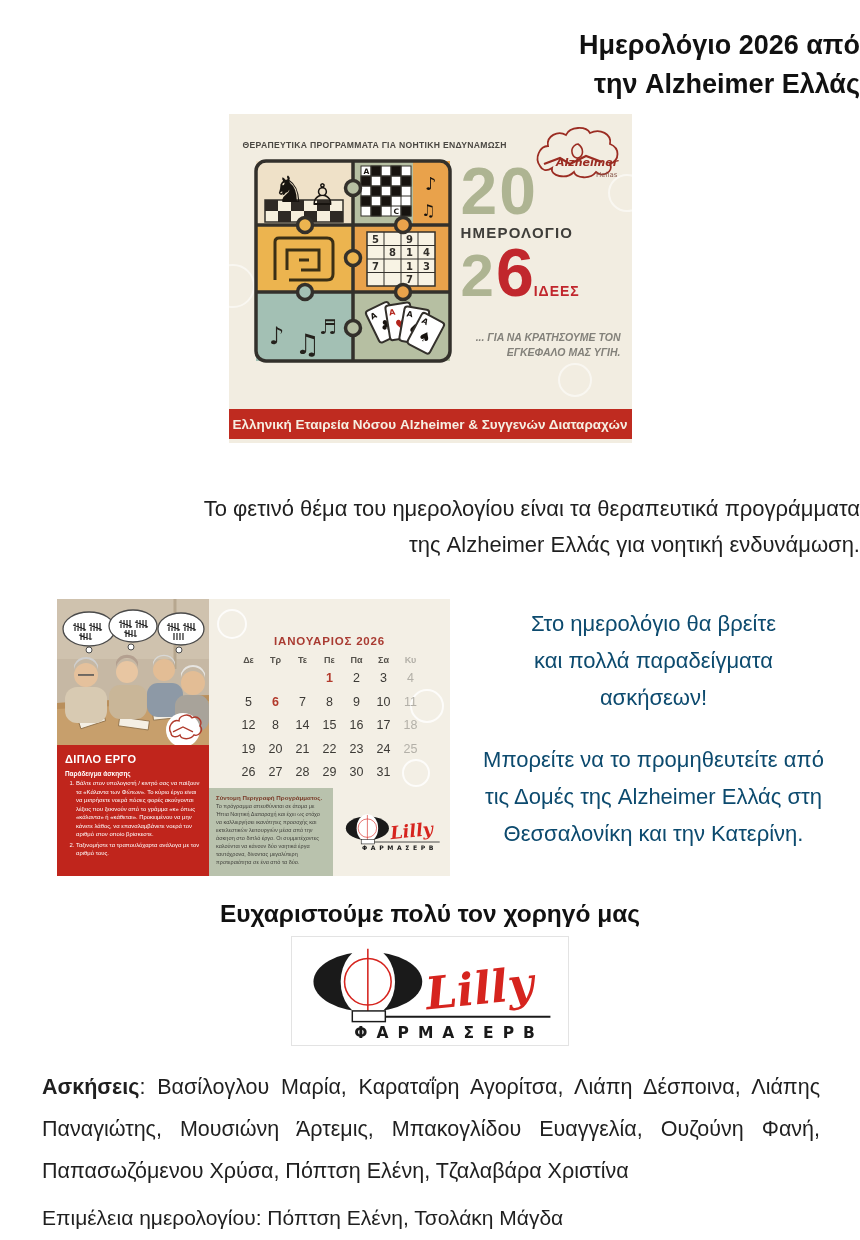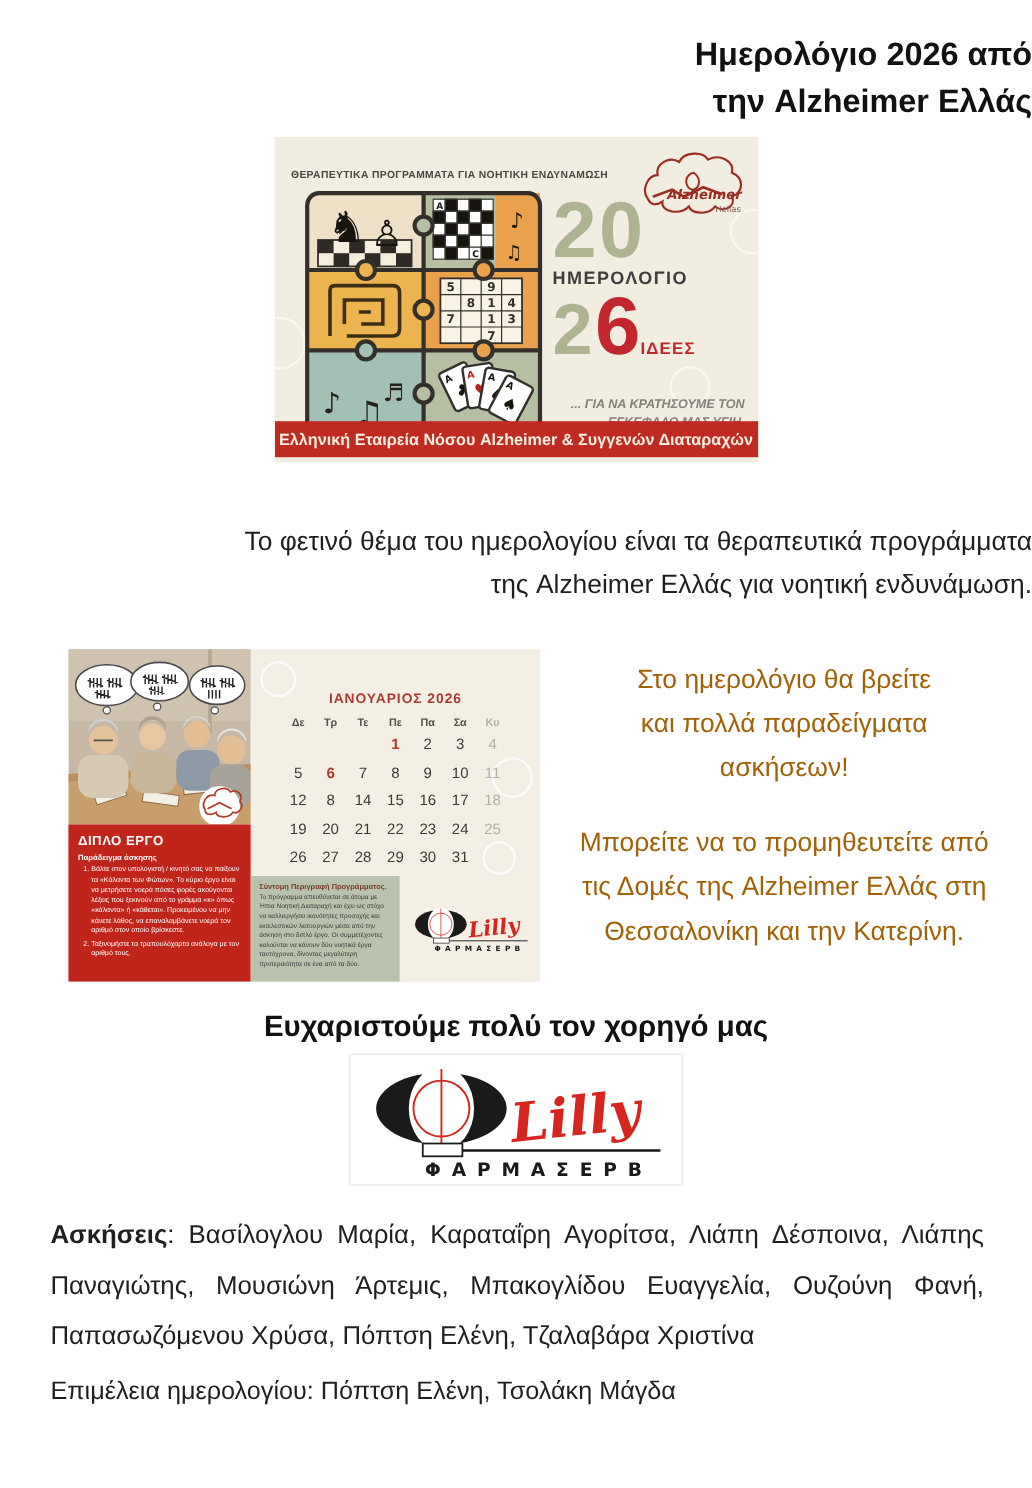--- a/index.html
+++ b/index.html
@@ -4,21 +4,21 @@
 <style>
   html,body{margin:0;padding:0;}
   body{
     width:860px;height:1240px;background:#ffffff;
     font-family:"Liberation Sans","DejaVu Sans",sans-serif;
     color:#1f1f1f;overflow:hidden;position:relative;
   }
   
   .doc-title{margin-top:26px;text-align:right;font-weight:bold;font-size:27px;line-height:39px;color:#111;}
   
-  .cover{width:403px;height:271px;margin:10px auto 0 auto;background:#f2ede1;position:relative;overflow:hidden;}
+  .cover{width:403px;height:329px;margin:10px auto 0 auto;background:#f2ede1;position:relative;overflow:hidden;}
   .cover .bg-knob{position:absolute;border:2px solid rgba(255,255,255,.55);border-radius:50%;}
   .cover-tagline{position:absolute;left:14px;top:26px;font-size:8.6px;font-weight:bold;color:#4a4742;letter-spacing:.3px;}
   .brain-logo{position:absolute;right:10px;top:10px;width:92px;height:62px;}
   .puzzle{position:absolute;left:24px;top:44px;width:200px;height:206px;}
   .cover-right{position:absolute;left:232px;top:48px;width:160px;text-align:left;}
   .year-top{font-size:66px;font-weight:bold;color:#aeb492;line-height:58px;letter-spacing:2px;}
   .cal-word{font-size:15px;font-weight:bold;color:#3f3e3a;letter-spacing:1.2px;margin-top:4px;}
   .year-bottom{line-height:58px;margin-top:2px;white-space:nowrap;}
   .yb-2{font-size:60px;font-weight:bold;color:#aeb492;letter-spacing:2px;}
   .yb-6{font-size:68px;font-weight:bold;color:#c1272d;}
@@ -47,21 +47,21 @@
   .wd.sun{color:#b3b0a8;}
   .cal-days{margin-top:2px;grid-auto-rows:23.5px;}
   .day{font-size:12.5px;color:#3c3a36;text-align:center;line-height:23.5px;}
   .day.red{color:#b23a2c;font-weight:bold;}
   .day.sun{color:#b3b0a8;}
   .cal-bottom{position:absolute;left:0;bottom:0;width:100%;height:88px;display:flex;align-items:center;}
   .greenbox{width:124px;height:88px;background:#b9c2ad;box-sizing:border-box;padding:6px 7px;}
   .greenbox h5{margin:0 0 2px 0;font-size:6.2px;color:#7a3a28;}
   .greenbox p{margin:0;font-size:5.5px;line-height:1.45;color:#3f3f3a;}
   .lilly-sm{width:100px;height:40px;margin-left:9px;}
-  .side-text{flex:1;padding:6px 0 0 12px;text-align:center;font-size:22px;line-height:37px;color:#a16207;}
+  .side-text{flex:1;padding:6px 0 0 12px;text-align:center;font-size:22px;line-height:37px;color:#0c4a6e;}
   .side-text .gap{margin-top:25px;}
   
   .sponsor-heading{margin-top:24px;text-align:center;font-weight:bold;font-size:24.5px;color:#111;}
   .lilly-box{width:276px;height:108px;margin:8px auto 0 auto;border:1px solid #e3e3e3;background:#fff;
     display:flex;align-items:center;justify-content:center;}
   .lilly-lg{width:262px;height:101px;}
   
   .credits{margin:20px 40px 0 42px;font-size:21.5px;line-height:42px;text-align:justify;color:#1f1f1f;}
   .credits .lead{font-weight:bold;}
   .editing{margin:14px 40px 0 42px;font-size:21px;color:#1f1f1f;}

